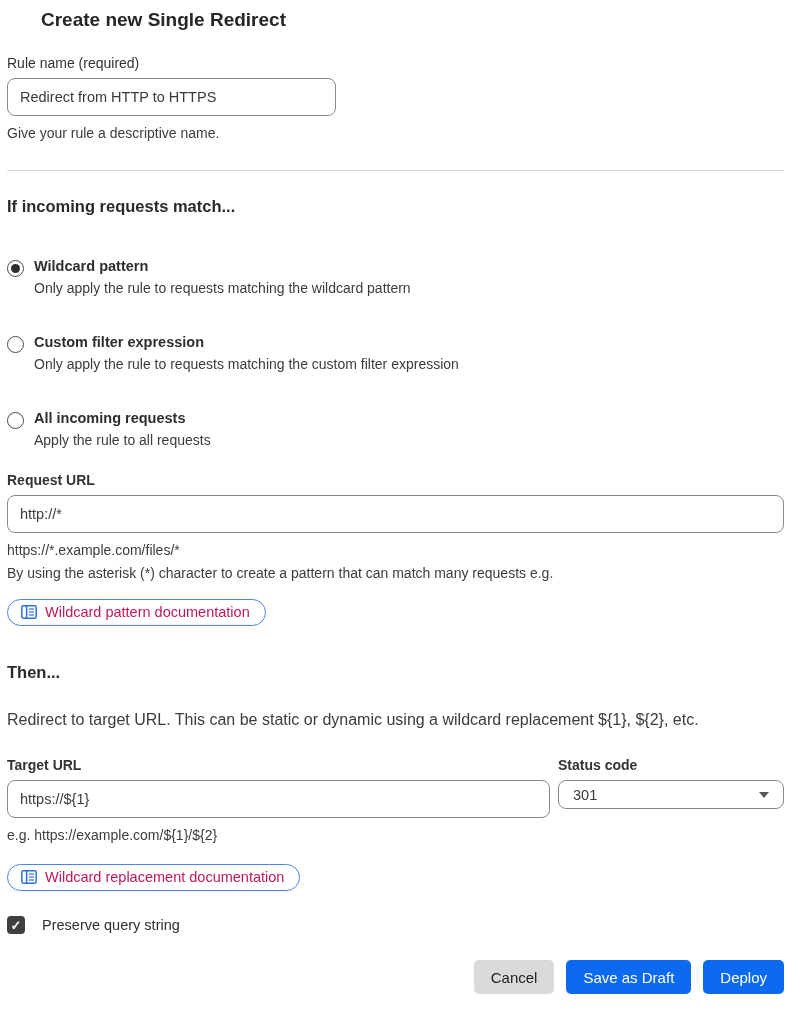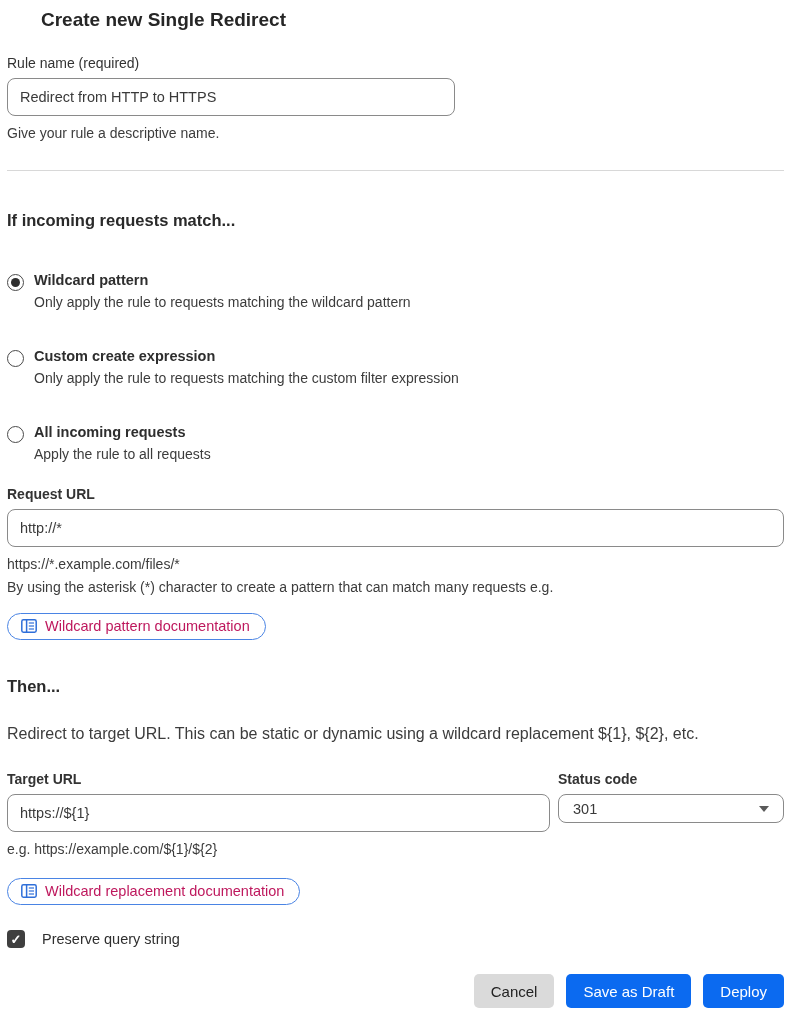--- a/index.html
+++ b/index.html
@@ -25,24 +25,24 @@
     border: 1px solid #8a8a8a;
     border-radius: 8px;
     padding: 0 12px;
     font-family: "Liberation Sans", sans-serif;
     font-size: 14.5px;
     color: #3a3a3a;
     background: #fff;
     width: 100%;
     outline: none;
   }
-  .rule-name-input { width: 448px; }
+  .rule-name-input { width: 329px; }
   .helper { font-size: 14px; color: #3c3c3c; margin-top: 6px; line-height: 23px; }
   .divider { border: none; border-top: 1px solid #d8d8d8; margin-top: 25px; }
-  .section-heading { font-size: 16.5px; font-weight: 700; color: #2a2a2a; margin-top: 40px; }
+  .section-heading { font-size: 16.5px; font-weight: 700; color: #2a2a2a; margin-top: 26px; }
   .section-heading.mt-lg { margin-top: 37px; }
 
   .radio-row { display: flex; margin-top: 38px; }
   .radio-row.first { margin-top: 42px; }
   .radio-circle {
     width: 17px; height: 17px; border-radius: 50%;
     border: 1.6px solid #4a4a4a; background: #fff;
     margin-top: 2px; flex: 0 0 auto;
     display: flex; align-items: center; justify-content: center;
     cursor: pointer;
@@ -127,21 +127,21 @@
     </span>
   <span class="radio-texts">
     <div class="radio-title">Wildcard pattern</div>
     <div class="radio-desc">Only apply the rule to requests matching the wildcard pattern</div>
   </span>
 </div>
 
 <div class="radio-row">
   <span class="radio-circle"></span>
   <span class="radio-texts">
-    <div class="radio-title">Custom create expression</div>
+    <div class="radio-title">Custom filter expression</div>
     <div class="radio-desc">Only apply the rule to requests matching the custom filter expression</div>
   </span>
 </div>
 
 <div class="radio-row">
   <span class="radio-circle"></span>
   <span class="radio-texts">
     <div class="radio-title">All incoming requests</div>
     <div class="radio-desc">Apply the rule to all requests</div>
   </span>

